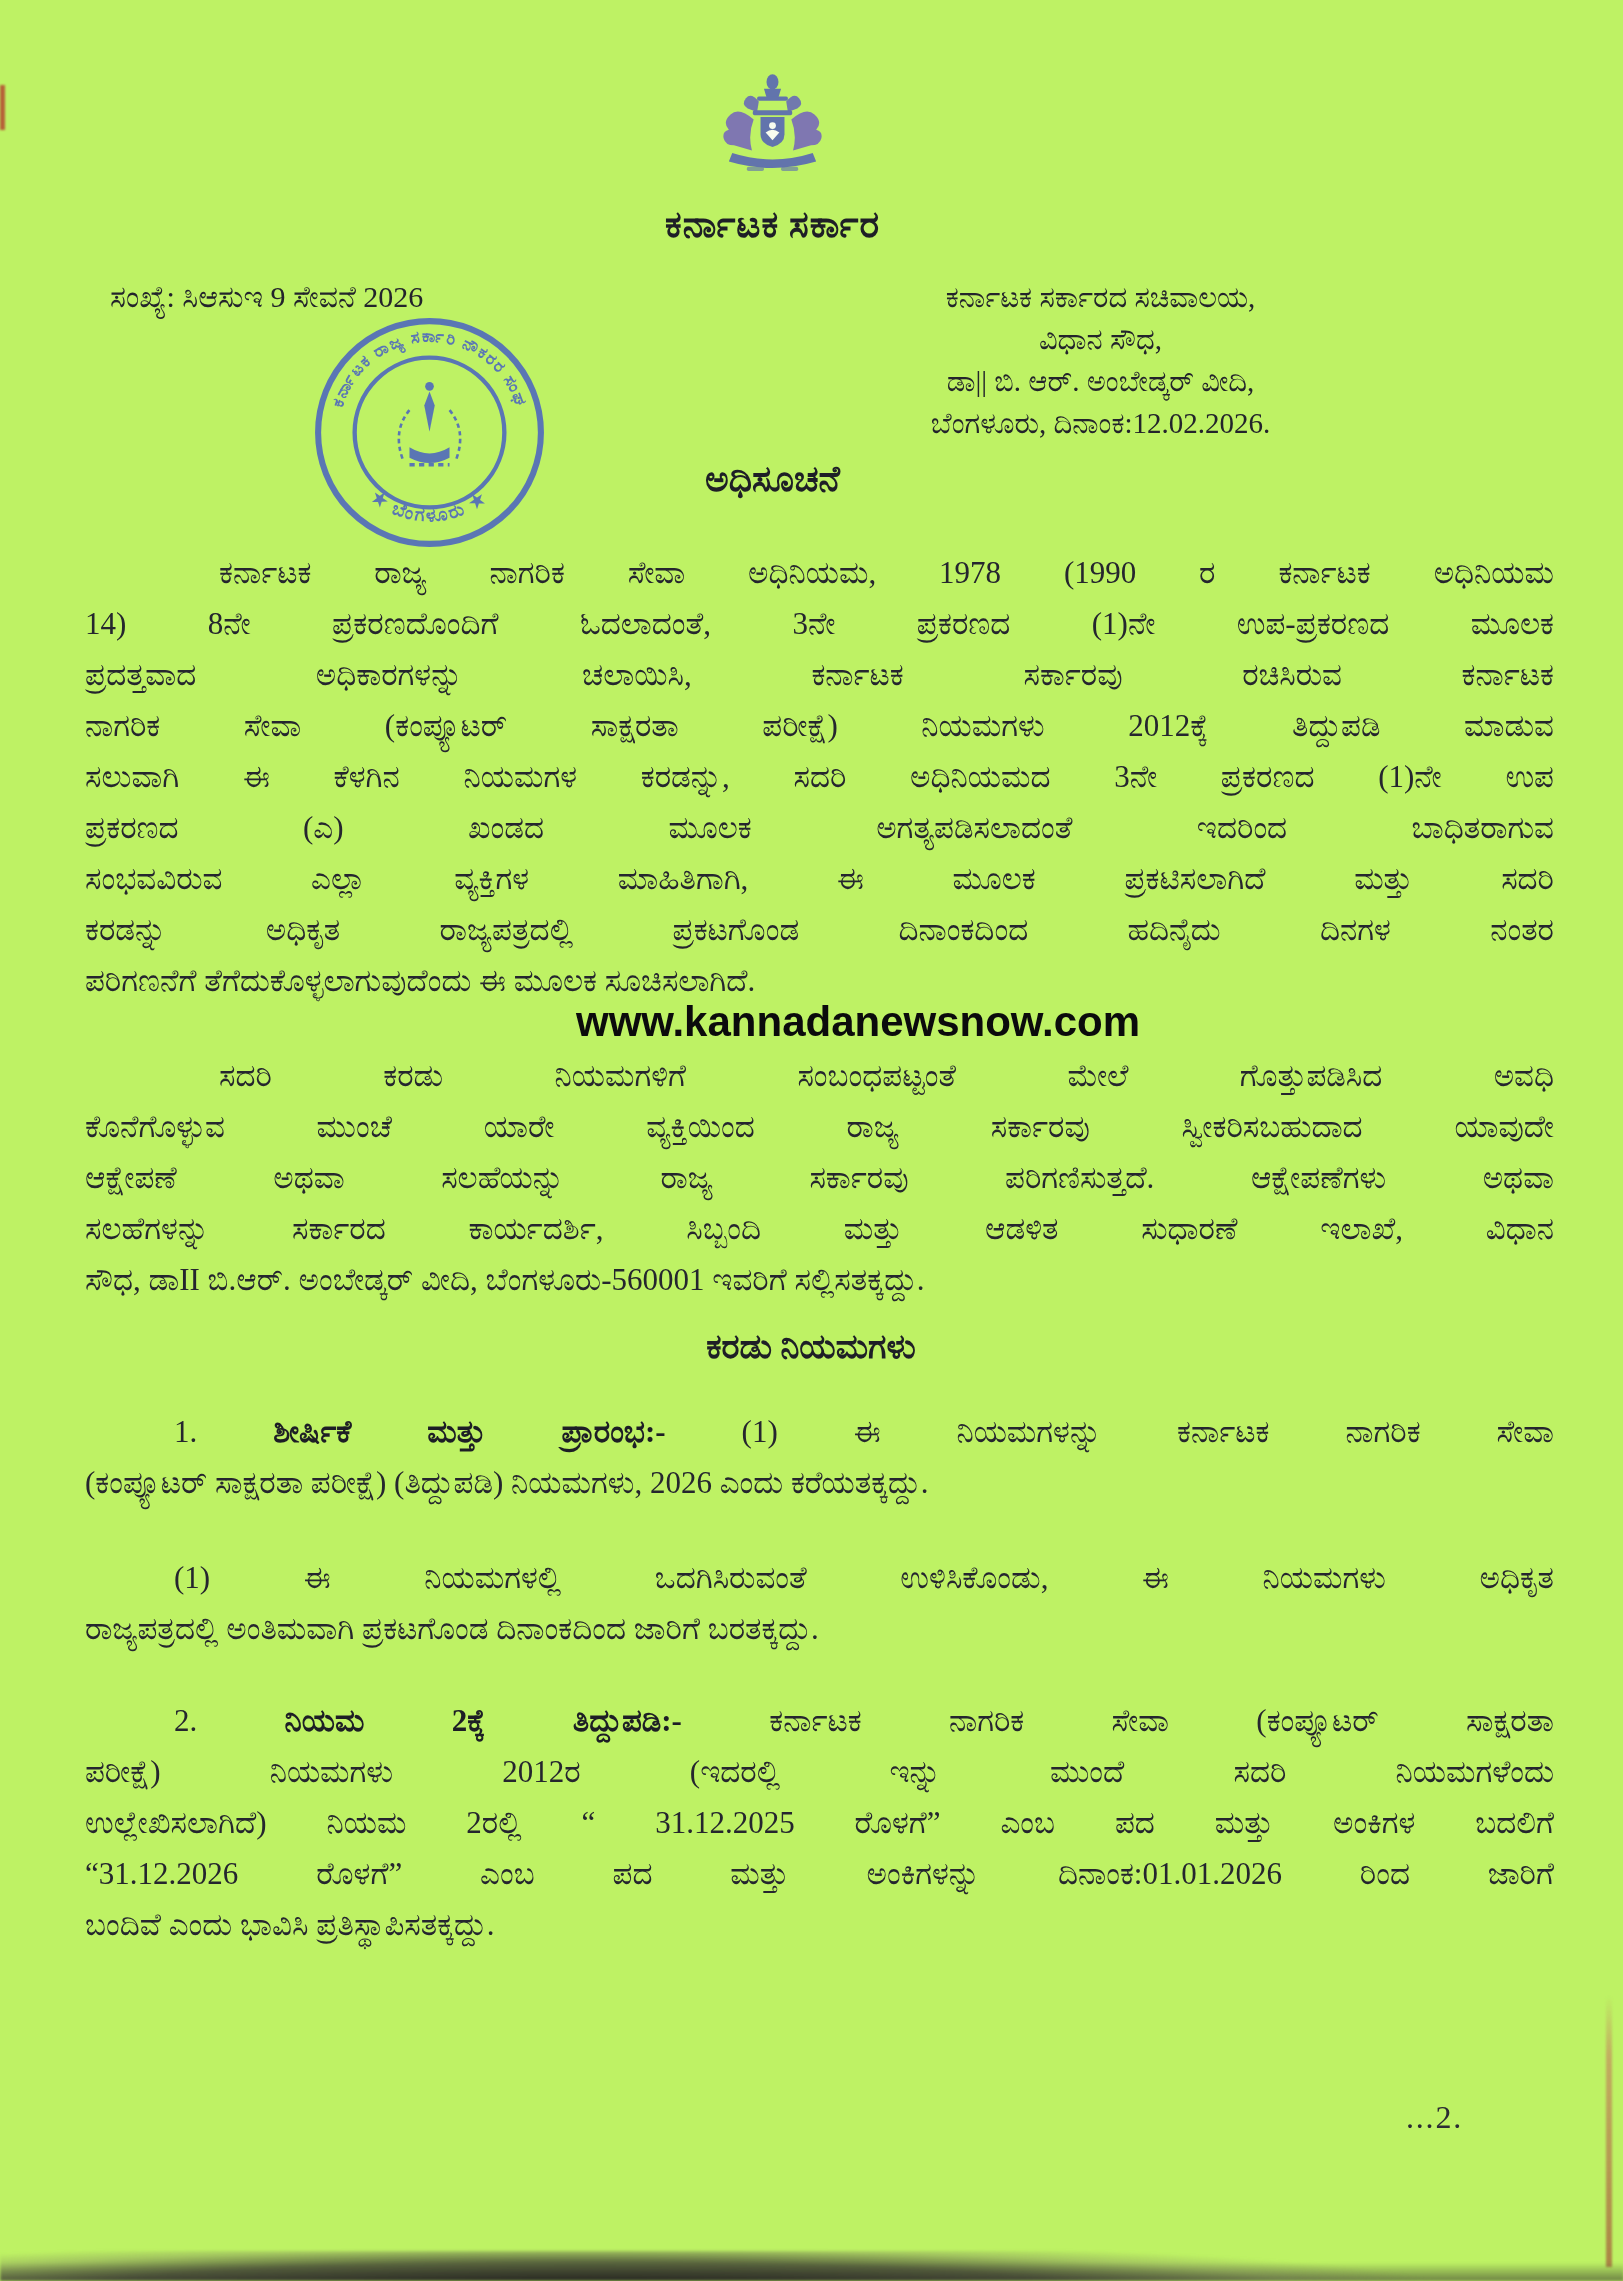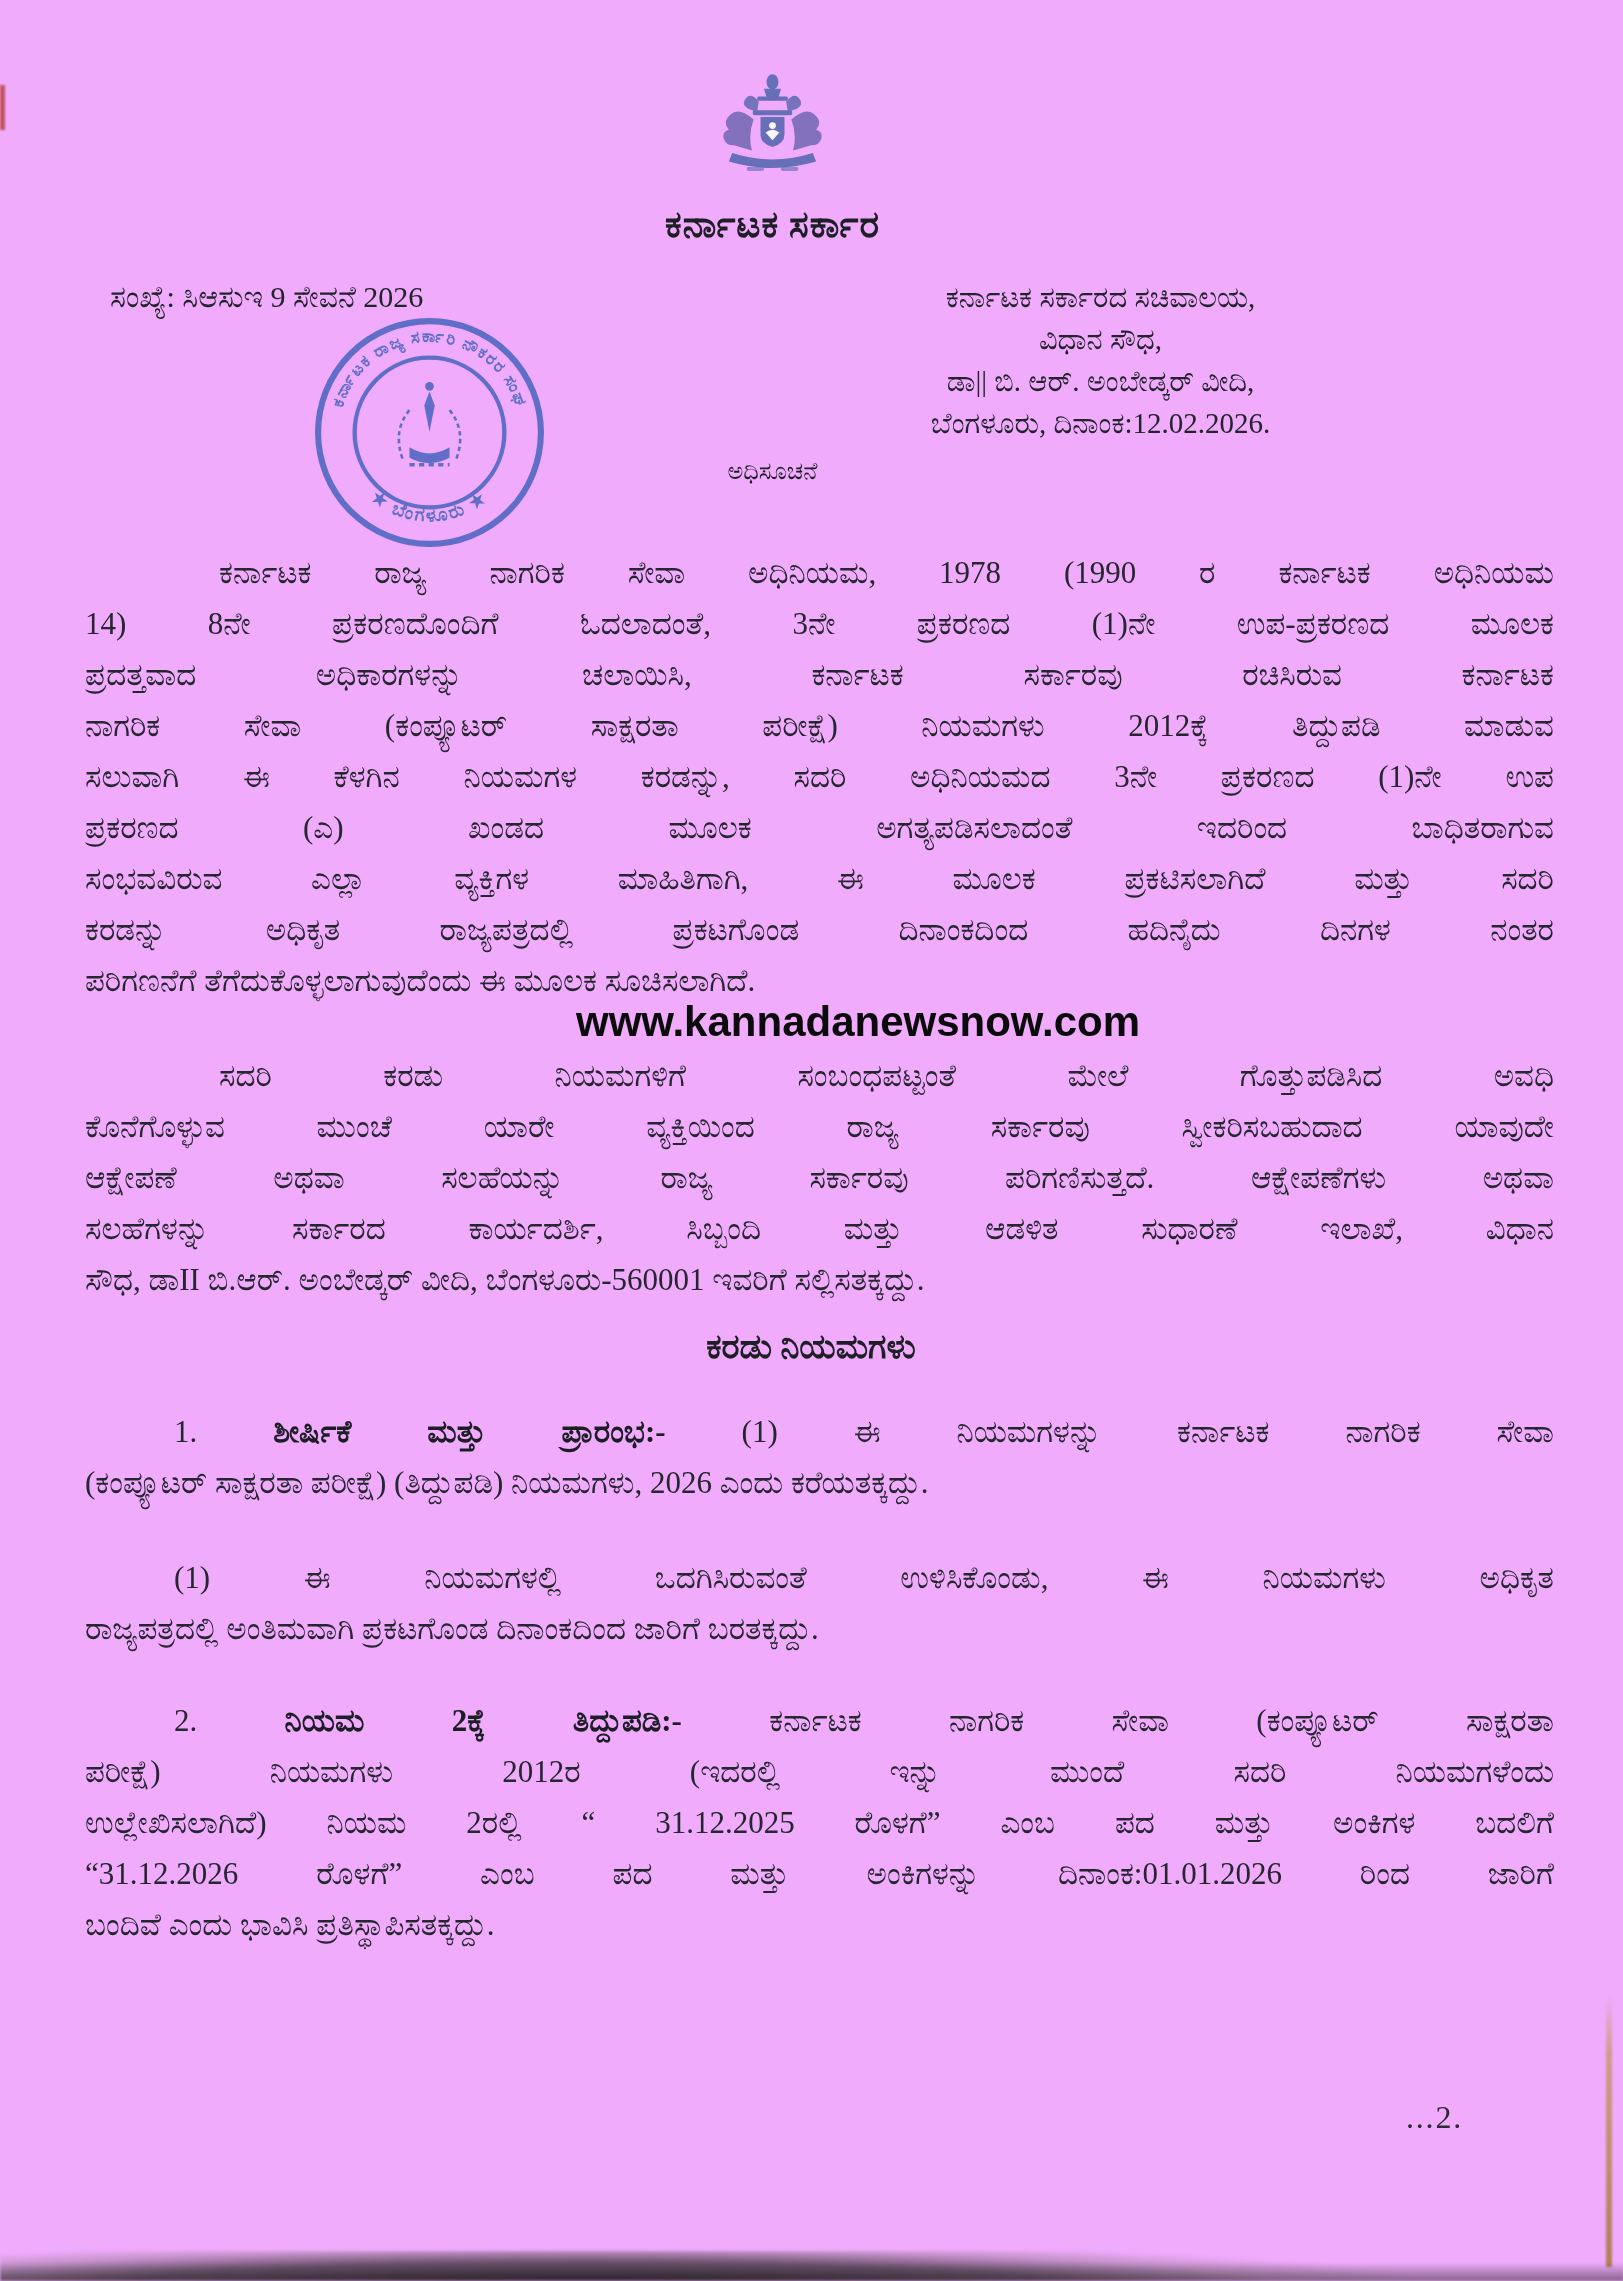--- a/index.html
+++ b/index.html
@@ -4,28 +4,28 @@
 <style>
   html,body{margin:0;padding:0;}
   body{
     width:1624px;height:2281px;
     background:#f4f3f1;
     font-family:"Liberation Serif","DejaVu Serif",serif;
     -webkit-font-smoothing:antialiased;
   }
   #page{
     position:relative;width:1624px;height:2281px;overflow:hidden;
-    background:#f0abfc;color:#23242b;
+    background:#bef264;color:#23242b;
   }
   .abs{position:absolute;}
   
   #gov-title{left:39px;top:203px;width:1467px;text-align:center;
     font-size:37px;font-weight:bold;letter-spacing:0.9px;color:#1e1f26;}
   #noti-heading{left:39px;top:458px;width:1467px;text-align:center;
-    font-size:24px;font-weight:normal;color:#1e1f26;}
+    font-size:36px;font-weight:bold;color:#1e1f26;}
   #draft-heading{left:18px;top:1328px;width:1586px;text-align:center;
     font-size:34px;font-weight:bold;color:#1e1f26;}
   
   #ref-line{left:110px;top:280px;font-size:30px;white-space:nowrap;}
   #addr-block{left:900px;top:276px;width:401px;text-align:center;
     font-size:29px;line-height:42px;}
   
   .para{left:85px;width:1469px;font-size:31px;line-height:51px;color:#25262e;}
   .line{text-align:justify;text-align-last:justify;}
   .line.last{text-align-last:left;font-family:Liberation Serif, serif;}

